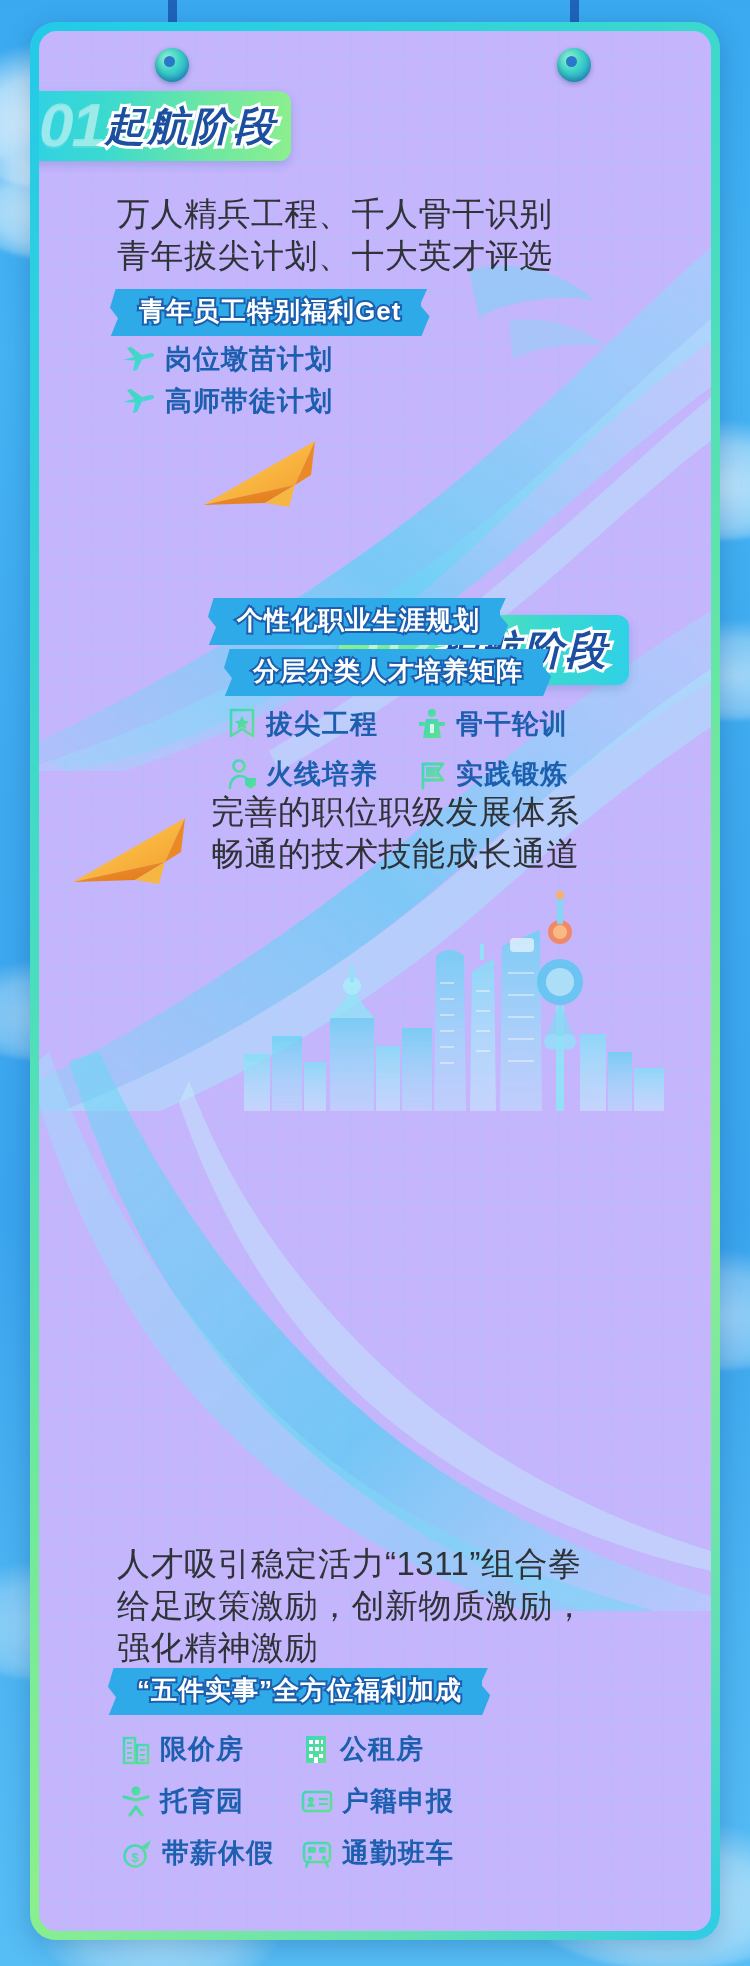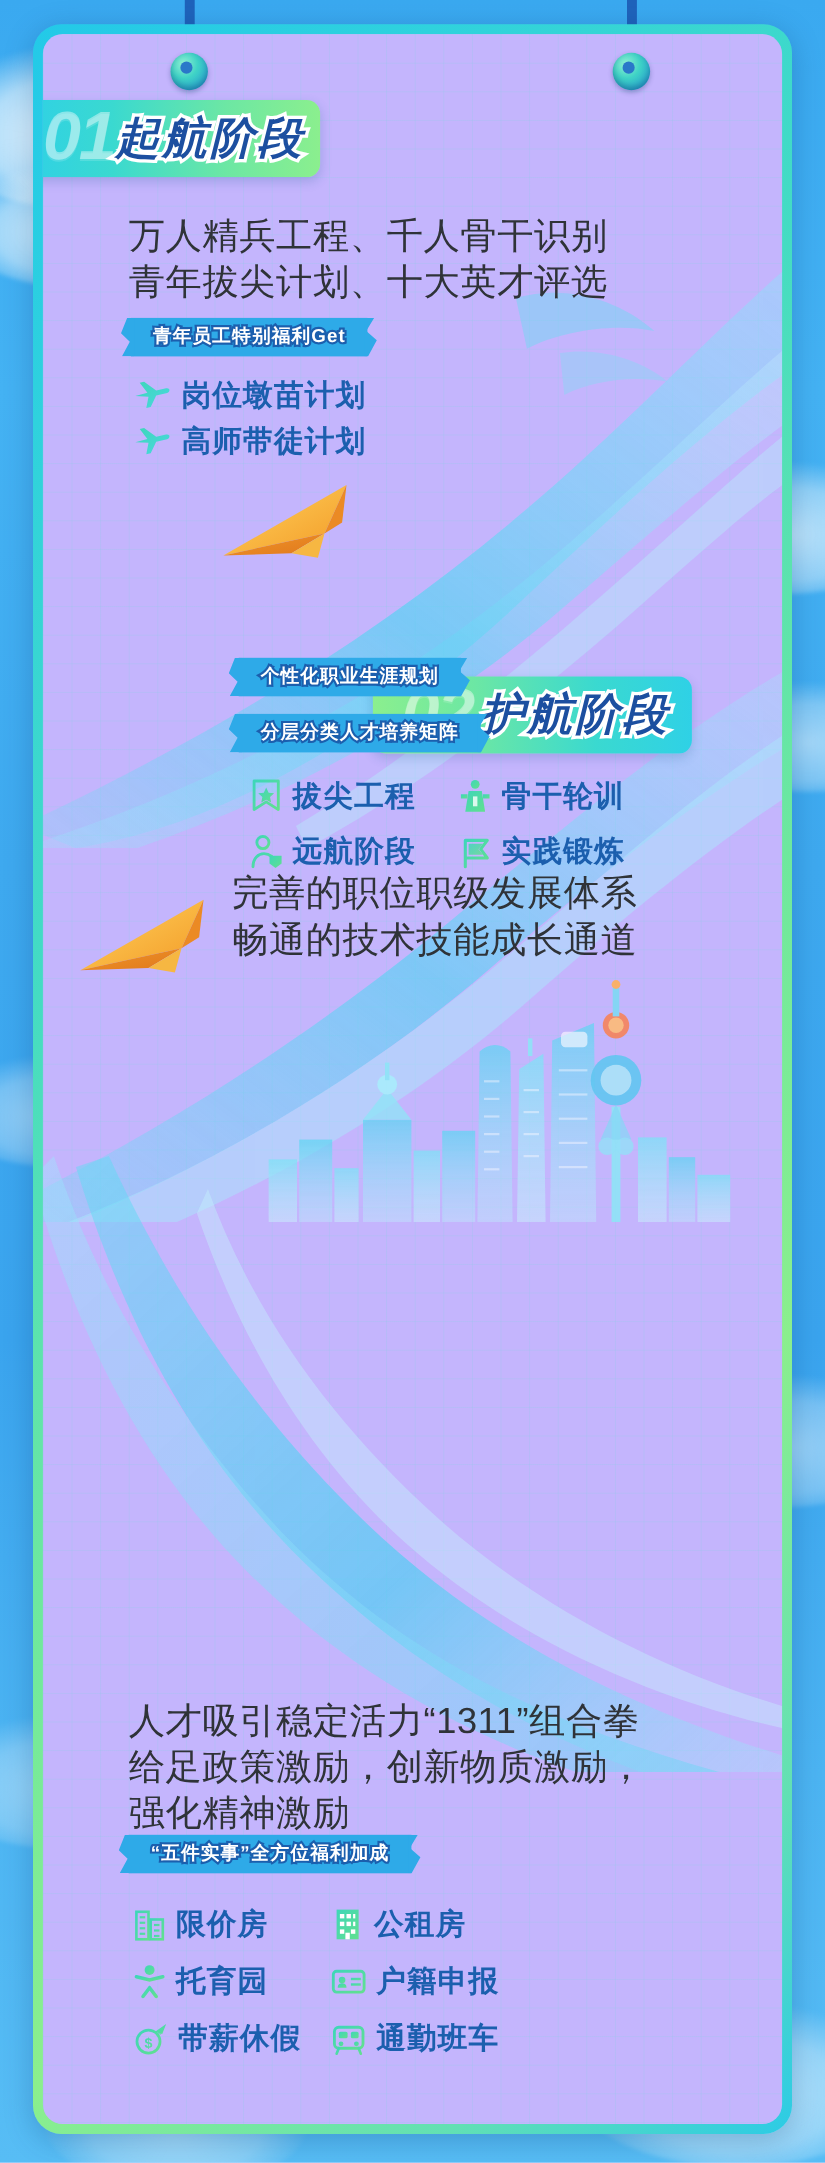--- a/index.html
+++ b/index.html
@@ -67,21 +67,21 @@
   }
   .tail.right { right:-26px; bottom:-18px; clip-path:polygon(0 0,100% 100%,0 100%); }
 
   
   .para { position:absolute; font-size:33px; line-height:42px; color:#2f3338; letter-spacing:.5px; white-space:pre-line; }
 
   
   .brush {
     position:absolute; display:inline-flex; align-items:center; justify-content:center;
     padding:5px 20px 7px;
-    color:#ffffff; font-size:17px; font-weight:bold; letter-spacing:1px;
+    color:#ffffff; font-size:26px; font-weight:bold; letter-spacing:1px;
     background:#2eaae8;
     -webkit-text-stroke:4px #1b5fae; paint-order:stroke fill;
   }
   .brush::before, .brush::after {
     content:""; position:absolute; top:0; bottom:0; width:16px; background:#2eaae8;
   }
   .brush::before { left:-13px; clip-path:polygon(60% 0,100% 0,100% 100%,30% 100%,75% 62%,25% 40%); }
   .brush::after  { right:-13px; clip-path:polygon(0 0,55% 0,10% 34%,70% 58%,20% 100%,0 100%); }
   .brush .b-txt { position:relative; z-index:2; }
 
@@ -314,21 +314,21 @@
       <div class="ribbon rl" style="width:290px;padding-left:18px;">
         <span class="tail right"></span>
         <span class="ghostnum" style="left:26px;">02</span>
         <span class="stage-title" style="margin-left:80px;">护航阶段</span>
       </div>
     </div>
 
     <div class="brush" style="left:178px;top:567px;">
       <span class="b-txt">个性化职业生涯规划</span>
     </div>
-    <div class="brush" style="left:178px;top:618px;">
+    <div class="brush" style="left:194px;top:618px;">
       <span class="b-txt">分层分类人才培养矩阵</span>
     </div>
 
     <div class="igrid" style="left:188px;top:675px;grid-template-columns:190px 190px;row-gap:14px;">
       <div class="icell">
         <svg class="ic" width="30" height="32" viewBox="0 0 30 32">
           <defs>
               <linearGradient id="g2a" x1="0" y1="0" x2="1" y2="1">
             <stop offset="0" stop-color="#3ed6b9"></stop>
                 <stop offset="1" stop-color="#62e08f"></stop>
@@ -360,21 +360,21 @@
           <defs>
               <linearGradient id="g2c" x1="0" y1="0" x2="1" y2="1">
             <stop offset="0" stop-color="#3ed6b9"></stop>
                 <stop offset="1" stop-color="#62e08f"></stop>
               </linearGradient>
             </defs>
           <circle cx="12" cy="8" r="5.5" fill="none" stroke="url(#g2c)" stroke-width="2.6"></circle>
           <path d="M3,30 C3,22 8,18 13,18 C16,18 18,19 20,20.6" fill="none" stroke="url(#g2c)" stroke-width="2.6" stroke-linecap="round"></path>
           <path d="M18,20 h11 v7 l-5.5,4 l-5.5,-4 Z" fill="url(#g2c)"></path>
         </svg>
-        <span class="ilabel">远航阶段</span>
+        <span class="ilabel">火线培养</span>
       </div>
       <div class="icell">
         <svg class="ic" width="30" height="32" viewBox="0 0 30 32">
           <defs>
               <linearGradient id="g2d" x1="0" y1="0" x2="1" y2="1">
             <stop offset="0" stop-color="#3ed6b9"></stop>
                 <stop offset="1" stop-color="#62e08f"></stop>
               </linearGradient>
             </defs>
           <path d="M6,30 L6,6 L26,6 L20,14 L26,22 L8,22" fill="none" stroke="url(#g2d)" stroke-width="2.8" stroke-linejoin="round" stroke-linecap="round"></path>

